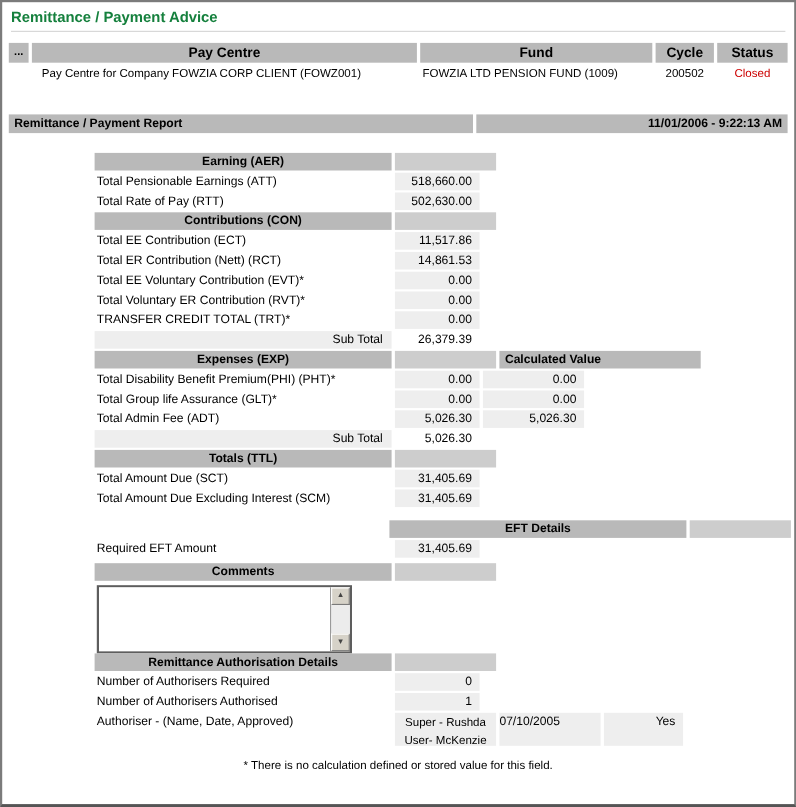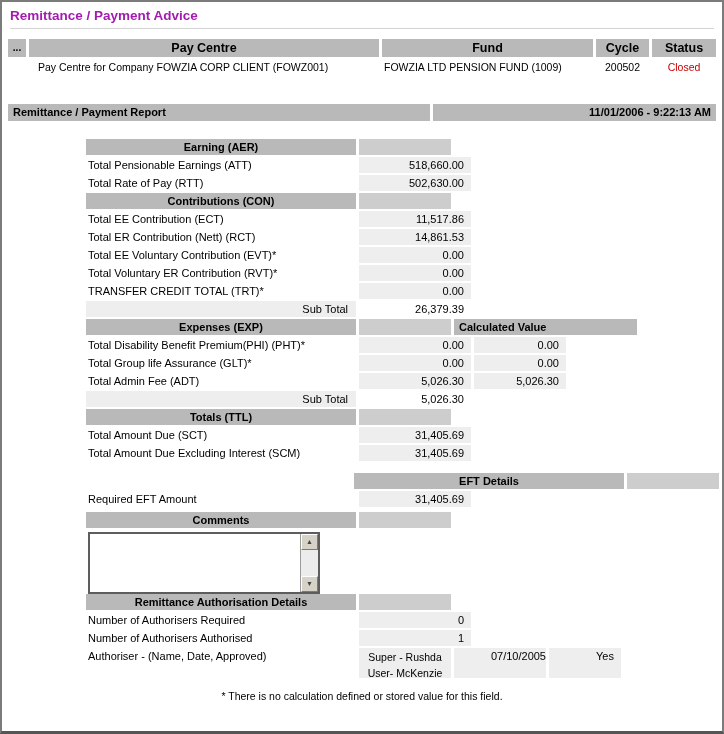--- a/index.html
+++ b/index.html
@@ -4,21 +4,21 @@
 <style>
   html, body { margin:0; padding:0; background:#ffffff; }
   .page {
     position:relative; width:724px; height:734px; box-sizing:border-box;
     border:2px solid #7b7b7b; border-bottom:3px solid #555555;
     background:#ffffff; overflow:hidden;
     font-family:"Liberation Sans", sans-serif; color:#000;
   }
   .title {
     margin:6px 8px 0 8px; padding-bottom:5px; border-bottom:1px solid #d4d4d4;
-    color:#a21caf; font-size:13.5px; font-weight:bold;
+    color:#15803d; font-size:13.5px; font-weight:bold;
   }
   
   .top-table { margin:10px 0 0 6px; }
   .trow { display:flex; }
   .trow .c { box-sizing:border-box; margin-right:3px; height:18px; line-height:18px; }
   .th { background:#b9b9b9; font-weight:bold; font-size:12.5px; text-align:center; }
   .c-dots { width:18px; font-size:10px; line-height:16px; }
   .c-pc   { width:350px; }
   .c-fund { width:211px; }
   .c-cyc  { width:53px; }
@@ -33,21 +33,21 @@
   .report-row { display:flex; margin:28px 0 0 6px; }
   .rbar { box-sizing:border-box; height:17px; line-height:17px; background:#b9b9b9;
           font-size:11px; font-weight:bold; }
   .rbar-left { width:422px; margin-right:3px; padding-left:5px; }
   .rbar-right { width:283px; text-align:right; padding-right:5px; }
   
   .main { margin:18px 0 0 84px; font-size:11px; }
   .r { display:flex; margin-bottom:2px; }
   .r .c { box-sizing:border-box; height:16px; line-height:16px; margin-right:3px; }
   .lbl { width:270px; padding-left:2px; }
-  .val { width:112px; text-align:right; padding-right:7px; background:#eeeeee; }
+  .val { width:77px; text-align:right; padding-right:7px; background:#eeeeee; }
   .calc { width:92px; text-align:right; padding-right:7px; background:#eeeeee; }
   .hdr { width:270px; background:#b9b9b9; font-weight:bold; text-align:center; }
   .hdr2 { width:92px; background:#cdcdcd; }
   .calc-hdr { width:183px; background:#b9b9b9; font-weight:bold; padding-left:5px; }
   .sub .lbl { background:#eeeeee; text-align:right; padding-right:8px; }
   .sub .val { background:transparent; }
   .gap-13 { margin-top:12px;justify-content:flex-end; }
   .gap-5  { margin-top:5px; }
   .gap-22 { }
   
@@ -58,21 +58,21 @@
   .comments-text { flex:1; background:#fff; }
   .sb { width:17px; display:flex; flex-direction:column; justify-content:space-between;
         background:#ececec; border-left:1px solid #9a9a9a; }
   .sb-btn { height:16px; background:#d6d2c8; border:1px solid;
             border-color:#ffffff #7a7a7a #7a7a7a #ffffff; box-sizing:border-box;
             font-size:7px; line-height:13px; text-align:center; color:#444; cursor:default; }
   
   .auth-tall .c { height:30px; }
   .auth-name { width:92px; background:#eeeeee; text-align:center; font-size:10.5px;
                line-height:14px; padding-top:1px; }
-  .auth-date { width:92px; background:#eeeeee; text-align:right; line-height:30px; }
+  .auth-date { width:92px; background:#eeeeee; text-align:left; line-height:30px; }
   .auth-appr { width:72px; background:#eeeeee; text-align:right; padding-right:7px; line-height:30px; }
   .auth-lbl  { line-height:30px; }
   
   .footnote { margin-top:12px; width:100%; text-align:center; font-size:10.5px; }
 </style>
 </head>
 <body>
 
 <div class="page">
 

